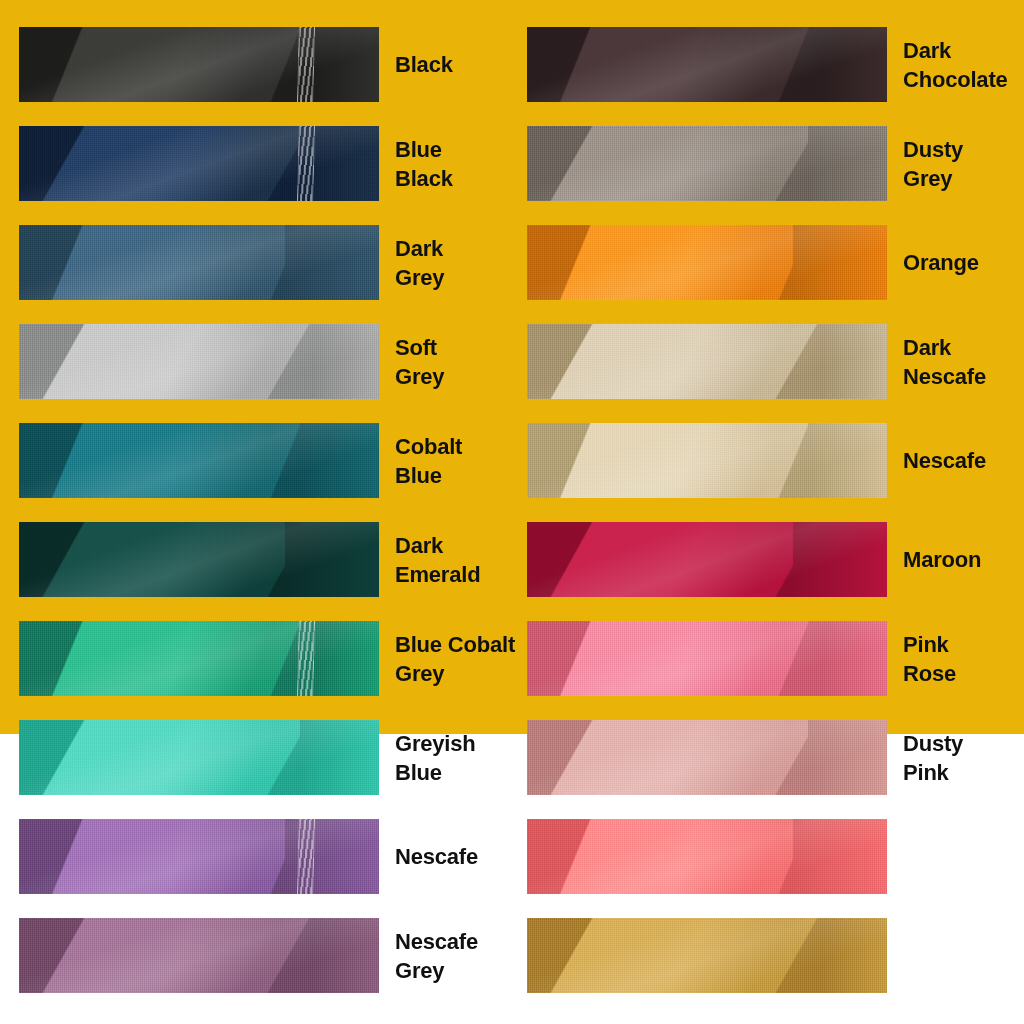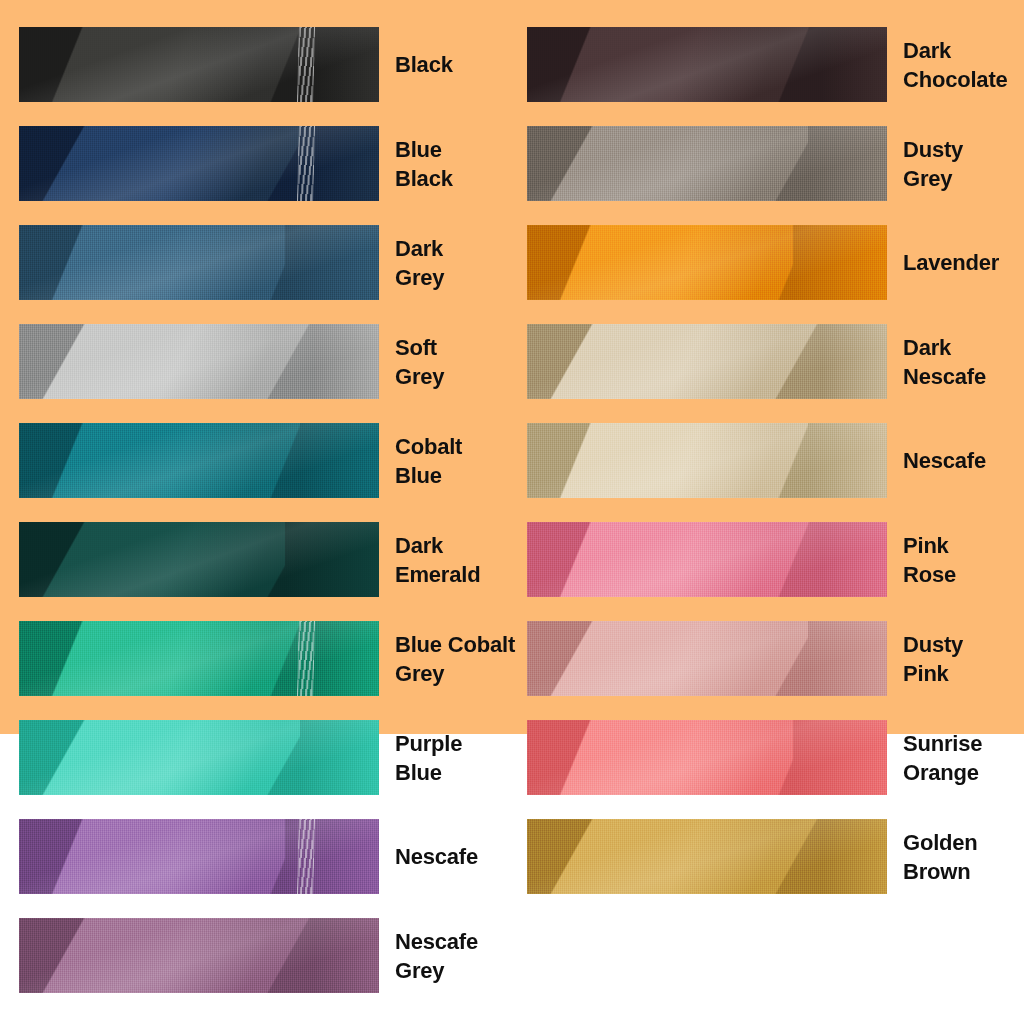--- a/index.html
+++ b/index.html
@@ -12,21 +12,21 @@
     width: 1024px;
     height: 1024px;
     font-family: "Liberation Sans", sans-serif;
     overflow: hidden;
   }
 
   #swatch-chart {
     position: relative;
     width: 1024px;
     height: 734px;
-    background: #fdba74;
+    background: #eab308;
   }
 
   .column {
     position: absolute;
     top: 27px;
   }
   #column-left  { left: 19px;  }
   #column-right { left: 527px; }
 
   .swatch-row {
@@ -249,21 +249,21 @@
 
   <div class="swatch-row">
     <div class="swatch-tile weave-normal stitch-none">
       <div class="fabric-base" style="background: rgb(50, 196, 171);"></div>
       <div class="fabric-fold" style="background: linear-gradient(119deg, rgb(33, 166, 144) 0%, rgb(33, 166, 144) 16%, rgb(85, 217, 195) 16.5%, rgb(85, 217, 195) 45%, rgb(50, 196, 171) 66%, rgb(50, 196, 171) 72%, rgb(33, 166, 144) 72.5%, rgb(33, 166, 144) 100%);"></div>
       <div class="fabric-edge" style="background: linear-gradient(90deg, rgb(33, 166, 144) 0%, rgb(50, 196, 171) 100%); width: 22%;"></div>
       <div class="fabric-weave"></div>
       <div class="fabric-sheen"></div>
 
     </div>
-    <div class="swatch-label">Purple
+    <div class="swatch-label">Greyish
 Blue</div>
   </div>
 
   <div class="swatch-row">
     <div class="swatch-tile weave-strong">
       <div class="fabric-base" style="background: rgb(139, 91, 160);"></div>
       <div class="fabric-fold" style="background: linear-gradient(112deg, rgb(111, 70, 129) 0%, rgb(111, 70, 129) 16%, rgb(162, 116, 181) 16.5%, rgb(162, 116, 181) 45%, rgb(139, 91, 160) 66%, rgb(139, 91, 160) 72%, rgb(111, 70, 129) 72.5%, rgb(111, 70, 129) 100%);"></div>
       <div class="fabric-edge" style="background: linear-gradient(90deg, rgb(111, 70, 129) 0%, rgb(139, 91, 160) 100%); width: 26%;"></div>
       <div class="fabric-weave"></div>
       <div class="fabric-sheen"></div>
@@ -314,21 +314,21 @@
 
   <div class="swatch-row">
     <div class="swatch-tile weave-normal stitch-none">
       <div class="fabric-base" style="background: rgb(226, 131, 7);"></div>
       <div class="fabric-fold" style="background: linear-gradient(112deg, rgb(192, 108, 4) 0%, rgb(192, 108, 4) 16%, rgb(244, 156, 30) 16.5%, rgb(244, 156, 30) 45%, rgb(226, 131, 7) 66%, rgb(226, 131, 7) 72%, rgb(192, 108, 4) 72.5%, rgb(192, 108, 4) 100%);"></div>
       <div class="fabric-edge" style="background: linear-gradient(90deg, rgb(192, 108, 4) 0%, rgb(226, 131, 7) 100%); width: 26%;"></div>
       <div class="fabric-weave"></div>
       <div class="fabric-sheen"></div>
 
     </div>
-    <div class="swatch-label">Lavender</div>
+    <div class="swatch-label">Orange</div>
   </div>
 
   <div class="swatch-row">
     <div class="swatch-tile weave-strong stitch-none">
       <div class="fabric-base" style="background: rgb(198, 182, 150);"></div>
       <div class="fabric-fold" style="background: linear-gradient(119deg, rgb(165, 147, 111) 0%, rgb(165, 147, 111) 16%, rgb(221, 208, 183) 16.5%, rgb(221, 208, 183) 45%, rgb(198, 182, 150) 66%, rgb(198, 182, 150) 72%, rgb(165, 147, 111) 72.5%, rgb(165, 147, 111) 100%);"></div>
       <div class="fabric-edge" style="background: linear-gradient(90deg, rgb(165, 147, 111) 0%, rgb(198, 182, 150) 100%); width: 18%;"></div>
       <div class="fabric-weave"></div>
       <div class="fabric-sheen"></div>
 
@@ -342,20 +342,31 @@
       <div class="fabric-base" style="background: rgb(207, 190, 156);"></div>
       <div class="fabric-fold" style="background: linear-gradient(112deg, rgb(176, 160, 121) 0%, rgb(176, 160, 121) 16%, rgb(227, 214, 187) 16.5%, rgb(227, 214, 187) 45%, rgb(207, 190, 156) 66%, rgb(207, 190, 156) 72%, rgb(176, 160, 121) 72.5%, rgb(176, 160, 121) 100%);"></div>
       <div class="fabric-edge" style="background: linear-gradient(90deg, rgb(176, 160, 121) 0%, rgb(207, 190, 156) 100%); width: 22%;"></div>
       <div class="fabric-weave"></div>
       <div class="fabric-sheen"></div>
 
     </div>
     <div class="swatch-label">Nescafe</div>
   </div>
 
+  <div class="swatch-row">
+    <div class="swatch-tile weave-smooth stitch-none">
+      <div class="fabric-base" style="background: rgb(180, 18, 60);"></div>
+      <div class="fabric-fold" style="background: linear-gradient(119deg, rgb(141, 12, 46) 0%, rgb(141, 12, 46) 16%, rgb(201, 35, 78) 16.5%, rgb(201, 35, 78) 45%, rgb(180, 18, 60) 66%, rgb(180, 18, 60) 72%, rgb(141, 12, 46) 72.5%, rgb(141, 12, 46) 100%);"></div>
+      <div class="fabric-edge" style="background: linear-gradient(90deg, rgb(141, 12, 46) 0%, rgb(180, 18, 60) 100%); width: 26%;"></div>
+      <div class="fabric-weave"></div>
+      <div class="fabric-sheen"></div>
+
+    </div>
+    <div class="swatch-label">Maroon</div>
+  </div>
 
   <div class="swatch-row">
     <div class="swatch-tile weave-strong stitch-none">
       <div class="fabric-base" style="background: rgb(224, 113, 140);"></div>
       <div class="fabric-fold" style="background: linear-gradient(112deg, rgb(201, 91, 118) 0%, rgb(201, 91, 118) 16%, rgb(239, 144, 166) 16.5%, rgb(239, 144, 166) 45%, rgb(224, 113, 140) 66%, rgb(224, 113, 140) 72%, rgb(201, 91, 118) 72.5%, rgb(201, 91, 118) 100%);"></div>
       <div class="fabric-edge" style="background: linear-gradient(90deg, rgb(201, 91, 118) 0%, rgb(224, 113, 140) 100%); width: 18%;"></div>
       <div class="fabric-weave"></div>
       <div class="fabric-sheen"></div>
 
     </div>
@@ -378,31 +389,27 @@
 
   <div class="swatch-row">
     <div class="swatch-tile weave-normal stitch-none">
       <div class="fabric-base" style="background: rgb(237, 112, 115);"></div>
       <div class="fabric-fold" style="background: linear-gradient(112deg, rgb(216, 90, 95) 0%, rgb(216, 90, 95) 16%, rgb(247, 142, 143) 16.5%, rgb(247, 142, 143) 45%, rgb(237, 112, 115) 66%, rgb(237, 112, 115) 72%, rgb(216, 90, 95) 72.5%, rgb(216, 90, 95) 100%);"></div>
       <div class="fabric-edge" style="background: linear-gradient(90deg, rgb(216, 90, 95) 0%, rgb(237, 112, 115) 100%); width: 26%;"></div>
       <div class="fabric-weave"></div>
       <div class="fabric-sheen"></div>
 
     </div>
-    <div class="swatch-label">Sunrise
-Orange</div>
   </div>
 
   <div class="swatch-row">
     <div class="swatch-tile weave-strong stitch-none">
       <div class="fabric-base" style="background: rgb(196, 154, 63);"></div>
       <div class="fabric-fold" style="background: linear-gradient(119deg, rgb(168, 127, 45) 0%, rgb(168, 127, 45) 16%, rgb(215, 176, 90) 16.5%, rgb(215, 176, 90) 45%, rgb(196, 154, 63) 66%, rgb(196, 154, 63) 72%, rgb(168, 127, 45) 72.5%, rgb(168, 127, 45) 100%);"></div>
       <div class="fabric-edge" style="background: linear-gradient(90deg, rgb(168, 127, 45) 0%, rgb(196, 154, 63) 100%); width: 18%;"></div>
       <div class="fabric-weave"></div>
       <div class="fabric-sheen"></div>
 
     </div>
-    <div class="swatch-label">Golden
-Brown</div>
   </div>
 </div>
 
 </div>
 
 </body></html>

